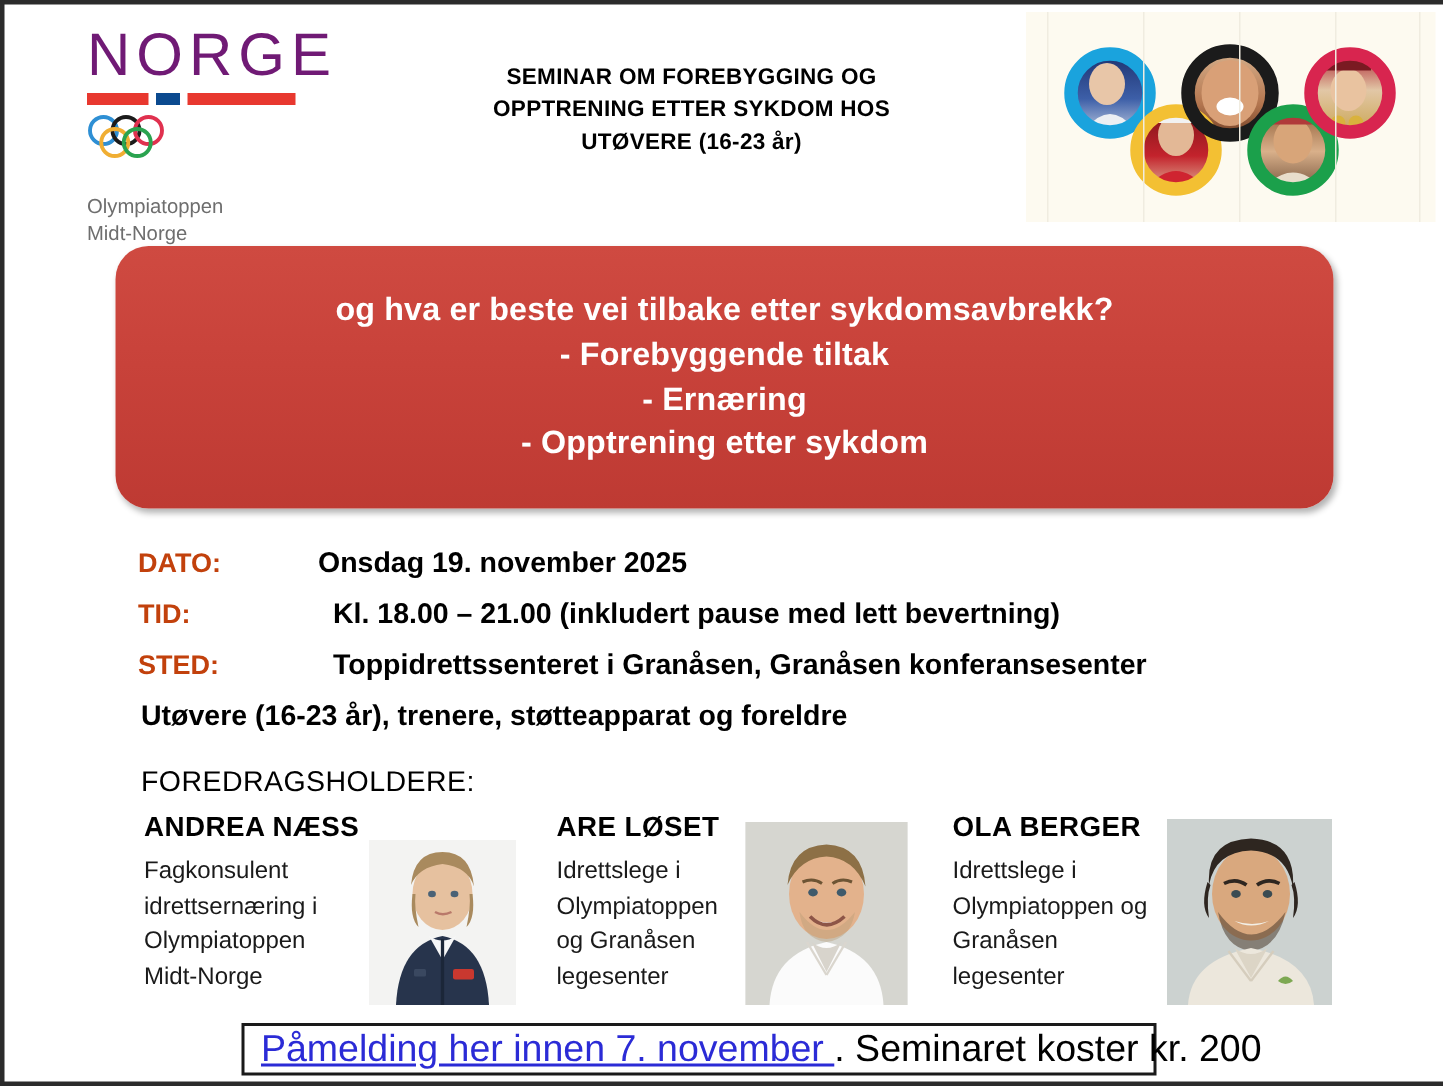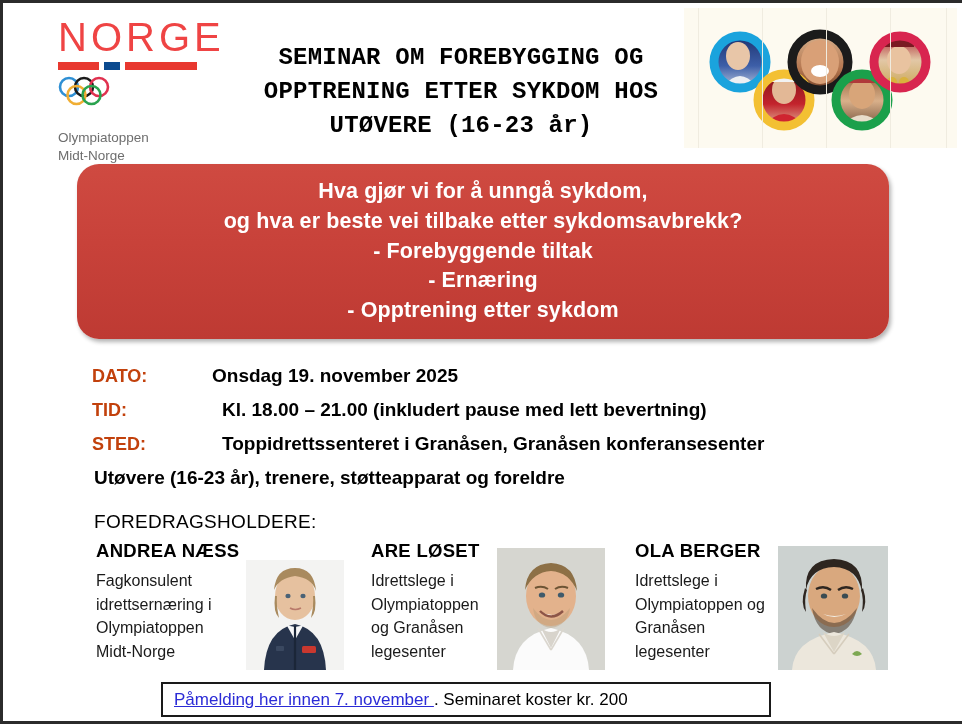--- a/index.html
+++ b/index.html
@@ -39,21 +39,21 @@
   .logo-block {
     position: absolute;
     left: 55px;
     top: 14px;
     width: 200px;
   }
   .logo-norge {
     font-family: "Liberation Sans", sans-serif;
     font-size: 40px;
     letter-spacing: 4px;
-    color: #ef4444;
+    color: #701a75;
     font-weight: 400;
     line-height: 1;
     margin: 0;
     white-space: nowrap;
   }
   .flagbar {
     position: relative;
     margin-top: 5px;
     width: 139px;
     height: 8px;
@@ -91,25 +91,24 @@
   }
 
   
   .poster-title {
     position: absolute;
     left: 243px;
     top: 38px;
     width: 430px;
     text-align: center;
     font-weight: bold;
-    font-size: 24px;
+    font-size: 15px;
     line-height: 1.42;
     color: #000000;
     letter-spacing: 0.2px;
-    font-family: Liberation Mono, monospace;
   }
 
   
   .rings-art {
     position: absolute;
     left: 681px;
     top: 5px;
     width: 273px;
     height: 140px;
     background: #fdfaf0;
@@ -227,21 +226,21 @@
     width: 610px;
     height: 35px;
     border: 2px solid #1a1a1a;
     box-sizing: border-box;
     display: flex;
     align-items: center;
     background: #ffffff;
   }
   .reg-inner {
     padding-left: 11px;
-    font-size: 17px;
+    font-size: 25px;
     color: #000;
     white-space: nowrap;
   }
   .reg-link {
     color: #2b2bd6;
     text-decoration: underline;
   }
   .reg-rest { color: #000; }
 </style>
 </head>
@@ -367,21 +366,20 @@
           <circle cx="100" cy="92" r="26" stroke="#f3c033"></circle>
           <circle cx="136" cy="54" r="28" stroke="#1b1b1b"></circle>
           <circle cx="178" cy="92" r="26" stroke="#1ba04b"></circle>
           <circle cx="216" cy="54" r="26" stroke="#d8254f"></circle>
         </g>
       </svg>
     </div>
   </div>
 
   <div class="red-banner">
-    <div class="line">Hva gjør vi for å unngå sykdom,</div>
     <div class="line">og hva er beste vei tilbake etter sykdomsavbrekk?</div>
     <div class="line">- Forebyggende tiltak</div>
     <div class="line">- Ernæring</div>
     <div class="line">- Opptrening etter sykdom</div>
   </div>
 
   <div class="details">
     <div class="detail-row dato">
       <div class="detail-label">DATO:</div>
       <div class="detail-value">Onsdag 19. november 2025</div>

